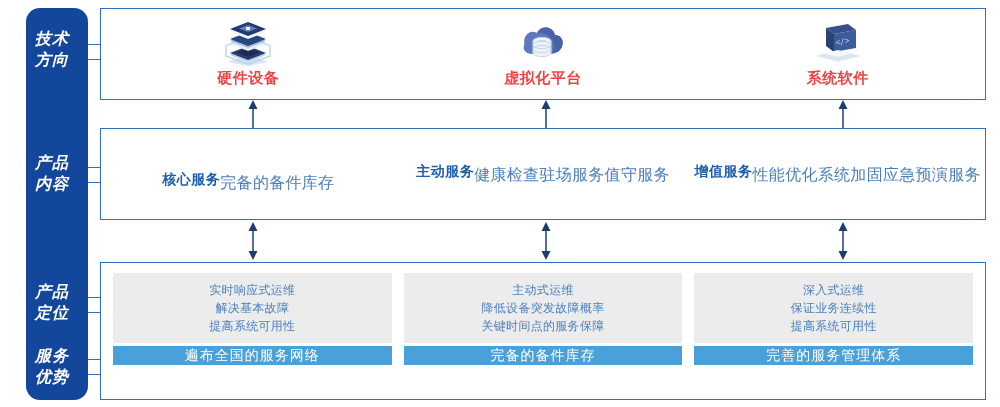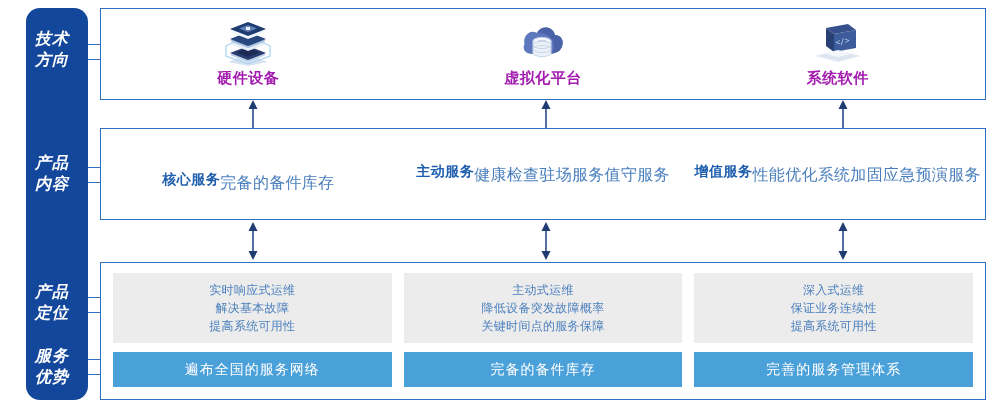--- a/index.html
+++ b/index.html
@@ -53,21 +53,21 @@
   
   .tech-row { display: flex; width: 100%; height: 100%; }
   .tech-cell {
     flex: 1 1 0;
     display: flex; flex-direction: column;
     align-items: center; justify-content: center;
     gap: 3px;
   }
   .tech-title {
     font-size: 15px; font-weight: bold;
-    color: #a21caf; letter-spacing: .5px;
+    color: #ef4444; letter-spacing: .5px;
   }
   .icon-box { width: 52px; height: 46px; }
 
   
   .content-row { display: flex; width: 100%; height: 100%; }
   .content-cell {
     flex: 1 1 0;
     display: flex; flex-direction: row;
     align-items: center; justify-content: center;
   }
@@ -80,34 +80,34 @@
     font-size: 16px; color: #4A7FBD;
     line-height: 17px; letter-spacing: .3px;
   }
 
   
   .bottom-row {
     position: absolute;
     left: 0; top: 0; width: 100%; height: 100%;
     display: flex; padding: 10px 12px; gap: 12px;
   }
-  .bottom-cell { flex: 1 1 0; display: flex; flex-direction: column; gap: 9px; }
+  .bottom-cell { flex: 1 1 0; display: flex; flex-direction: column; gap: 3px; }
   .grey-card {
     background: #ECECEC;
     height: 70px;
     display: flex; flex-direction: column;
     align-items: center; justify-content: center;
   }
   .grey-line {
     font-size: 12px; color: #4A7FBD;
     line-height: 18px; letter-spacing: .3px;
   }
   .blue-bar {
     background: #4AA1D9;
-    height: 35px;
+    height: 19px;
     display: flex; align-items: center; justify-content: center;
     color: #ffffff; font-size: 14px; letter-spacing: 1px;
   }
 
   
   .arrow { position: absolute; }
 </style>
 </head>
 <body>
 

